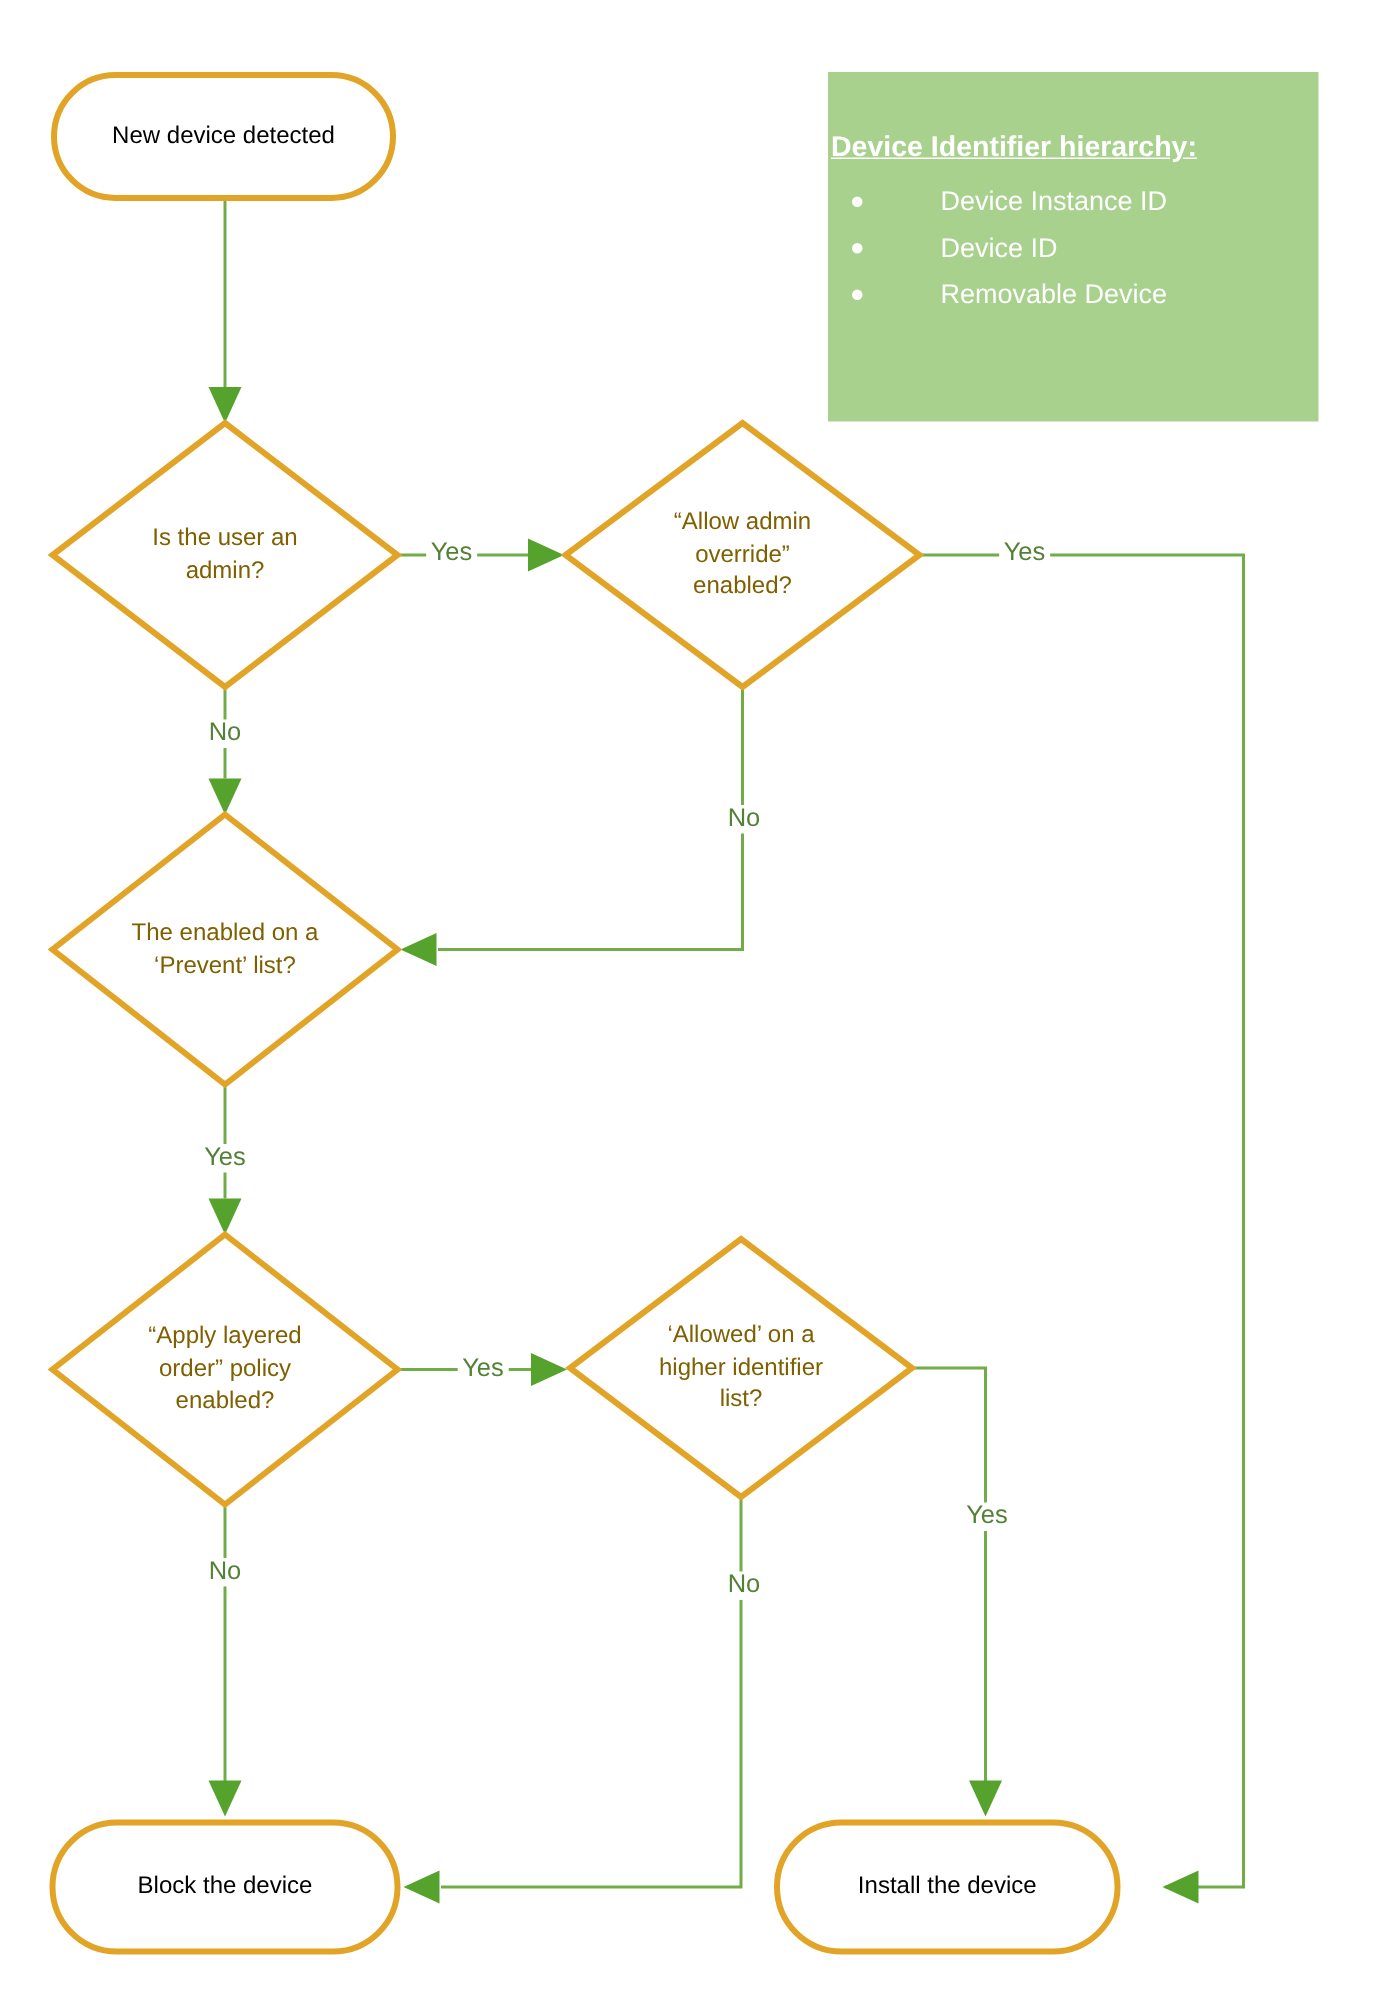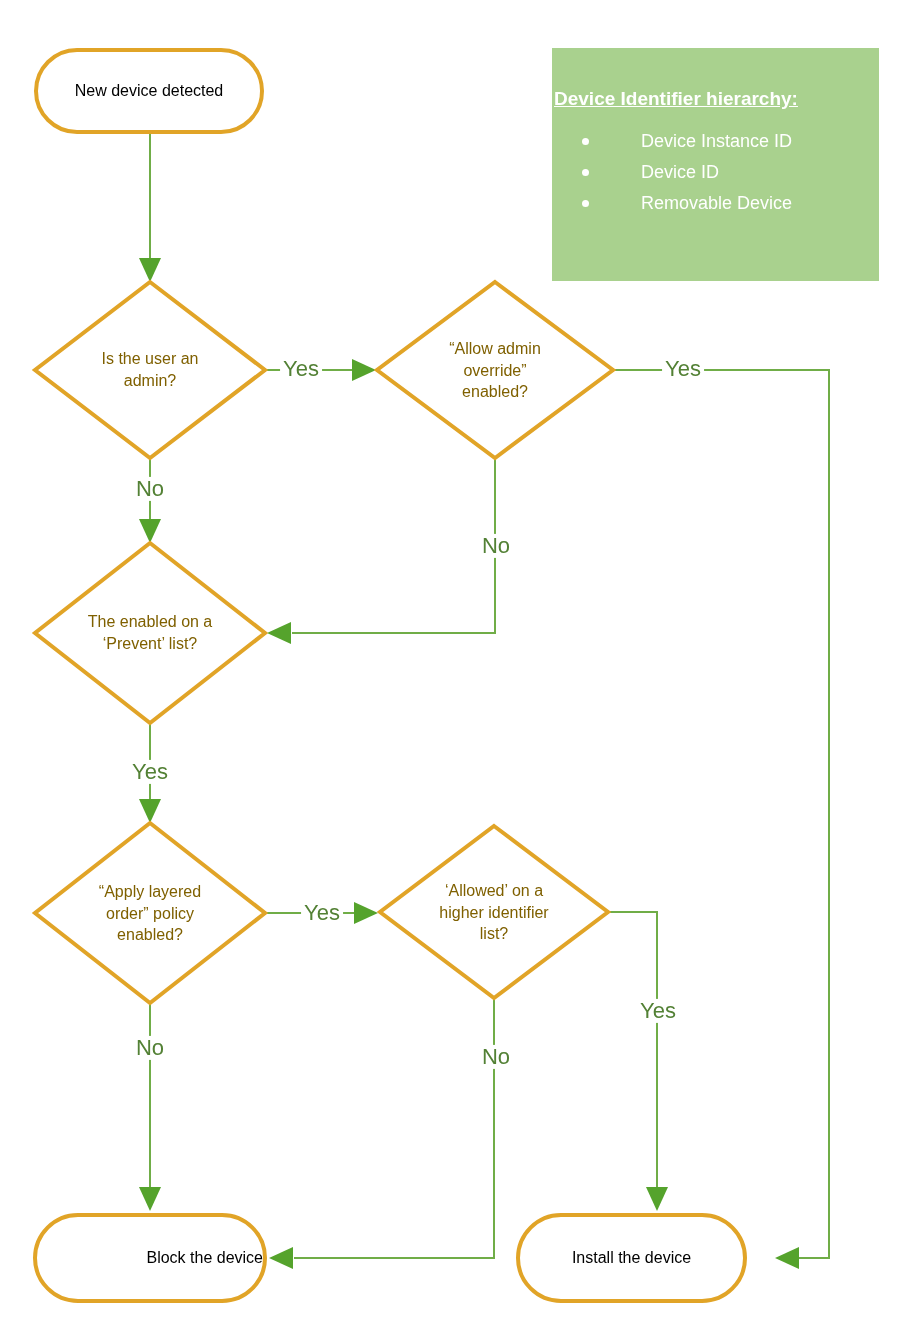--- a/index.html
+++ b/index.html
@@ -57,21 +57,21 @@
     text-align: center;
     color: #000000;
     font-size: 16px;
     box-sizing: border-box;
   }
   .edge-label {
     position: absolute;
     transform: translate(-50%, -50%);
     background: #ffffff;
     color: #538135;
-    font-size: 22px;
+    font-size: 17px;
     padding: 0 3px;
     line-height: 1.1;
   }
   .infobox {
     position: absolute;
     left: 552px;
     top: 48px;
     width: 327px;
     height: 233px;
     background: #A9D18E;
@@ -81,21 +81,21 @@
     padding-left: 2px;
   }
   .infobox-title {
     font-size: 19px;
     font-weight: bold;
     text-decoration: underline;
     margin: 0 0 9px 0;
   }
   .infobox-list {
     list-style: none;
-    margin: 16px;
+    margin: 2px;
     padding: 0;
   }
   .infobox-item {
     display: flex;
     align-items: center;
     height: 31px;
     font-size: 18px;
   }
   .bullet-dot {
     width: 7px;
@@ -148,21 +148,21 @@
     <polygon class="diamond" points="495,282 613,370 495,458 377,370"></polygon>
     <polygon class="diamond" points="150,543 265,633 150,723 35,633"></polygon>
     <polygon class="diamond" points="150,823 265,913 150,1003 35,913"></polygon>
     <polygon class="diamond" points="494,826 608,912 494,998 380,912"></polygon>
   </svg>
 
   <div class="stadium" style="left:34px; top:48px; width:230px; height:86px;">
     <span>New device detected</span>
   </div>
 
-  <div class="stadium" style="left:33px; top:1213px; width:234px; height:90px;justify-content:flex-end;">
+  <div class="stadium" style="left:33px; top:1213px; width:234px; height:90px;">
     <span>Block the device</span>
   </div>
 
   <div class="stadium" style="left:516px; top:1213px; width:231px; height:90px;">
     <span>Install the device</span>
   </div>
 
   <div class="node-text" style="left:150px; top:370px; width:170px;">Is the user an
 admin?</div>
 

